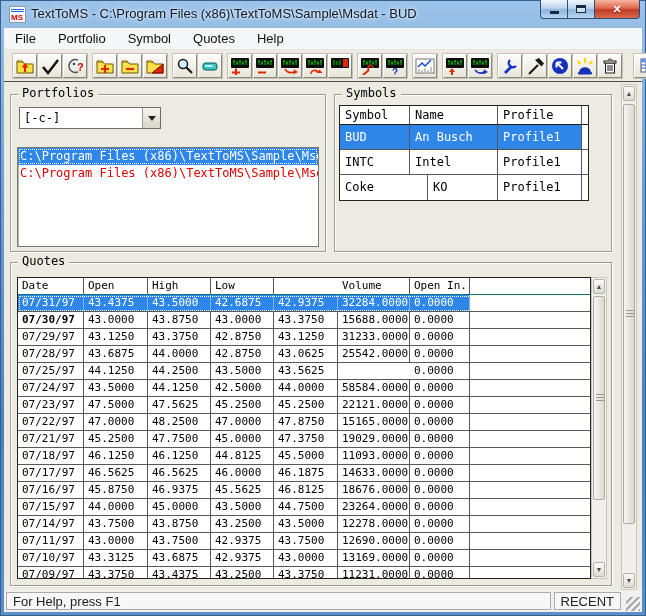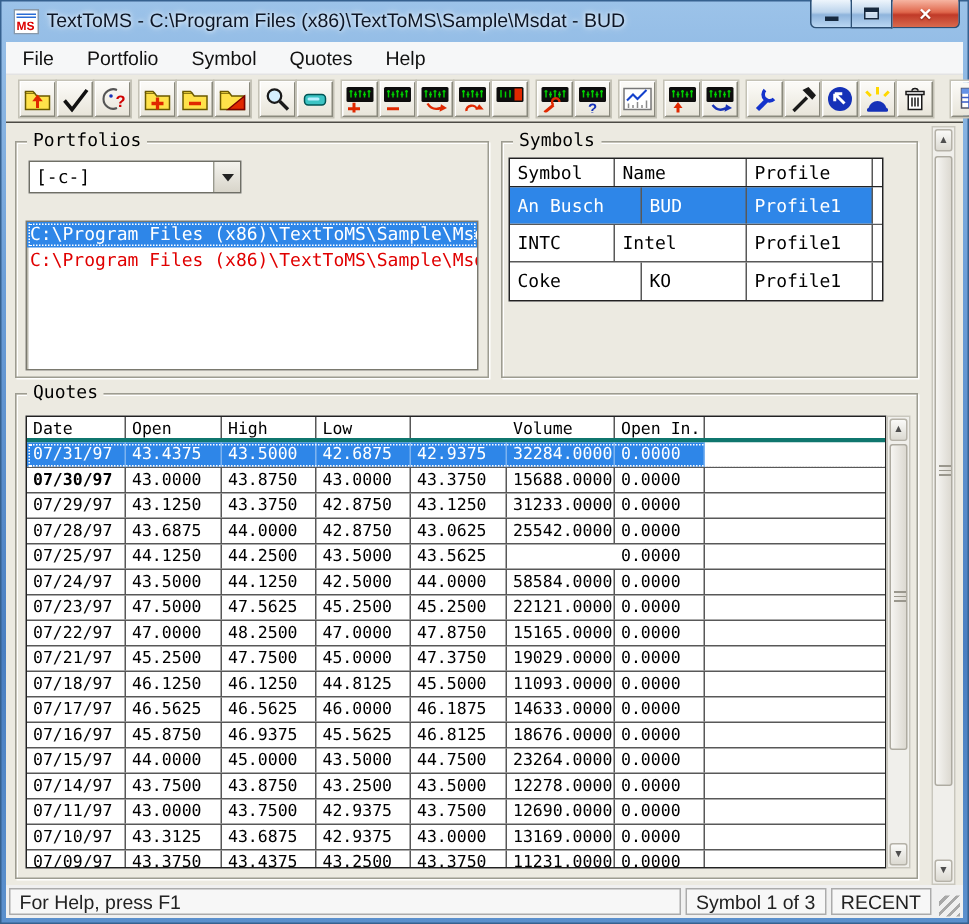--- a/index.html
+++ b/index.html
@@ -55,21 +55,21 @@
   .srow{display:flex;height:25px;border-bottom:1px solid #585858;}
   .srow:last-child{border-bottom:none;}
   .srow .tcell{line-height:24px;}
   .stable .tcell{font-family:"DejaVu Sans Mono",monospace;font-size:12px;padding-left:5px;border-right:1px solid #585858;overflow:hidden;white-space:nowrap;color:#000;}
   .stable .tcell.fill{flex:1;border-right:none;}
   .srow.sel .tcell{background:#2e86e8;color:#fff;}
   .srow.sel .tcell.fill{background:#fff;}
   
   .gb-quotes{left:6px;top:180px;width:602px;height:324px;}
   .qtable{position:absolute;left:6px;top:14px;width:574px;height:302px;border:1px solid #222;background:#fff;overflow:hidden;}
-  .qhead{display:flex;height:17px;border-bottom:3px solid #0f766e;}
+  .qhead{display:flex;height:17px;border-bottom:1px solid #0f766e;}
   .qrow{display:flex;height:17px;border-bottom:1px solid #585858;}
   .qtable .tcell{font-family:"DejaVu Sans Mono",monospace;font-size:11px;line-height:16px;padding-left:4px;border-right:1px solid #585858;overflow:hidden;white-space:nowrap;color:#000;}
   .qtable .tcell.fill{flex:1;border-right:none;}
   .qrow.sel .tcell{background:#2e86e8;color:#fff;border-right-color:#7db3f0;}
   .qrow.sel .tcell.fill{background:#fff;}
   .qrow.sel{outline:1px dotted #fff;outline-offset:-2px;}
   
   .sbv{position:absolute;width:16px;background:#f0efeb;border:1px solid #c9c7bd;}
   .sb-btn{position:absolute;left:1px;width:12px;height:15px;background:linear-gradient(#fafaf8,#dcdad2);
     border:1px solid #b5b2a8;border-radius:2px;display:flex;align-items:center;justify-content:center;
@@ -348,22 +348,22 @@
       <span class="group-label">Symbols</span>
       <div class="stable">
         <div class="shead" id="shead">
             <div class="tcell" style="width: 70px;">Symbol</div>
             <div class="tcell" style="width: 88px;">Name</div>
             <div class="tcell" style="width: 84px;">Profile</div>
             <div class="tcell fill"></div>
           </div>
         <div id="sbody">
             <div class="srow sel">
+              <div class="tcell" style="width: 70px;">BUD</div>
               <div class="tcell" style="width: 88px;">An Busch</div>
-              <div class="tcell" style="width: 70px;">BUD</div>
               <div class="tcell" style="width: 84px;">Profile1</div>
               <div class="tcell fill"></div>
             </div>
             <div class="srow">
               <div class="tcell" style="width: 70px;">INTC</div>
               <div class="tcell" style="width: 88px;">Intel</div>
               <div class="tcell" style="width: 84px;">Profile1</div>
               <div class="tcell fill"></div>
             </div>
             <div class="srow">
@@ -584,19 +584,18 @@
           <span class="sb-grip"></span>
         </div>
       <div class="sb-btn" style="bottom:1px;">
           <span>▼</span>
         </div>
     </div>
   </div>
 
   <div class="statusbar">
     <span class="spanel fill">For Help, press F1</span>
-    <span class="spanel">Symbol 1 of 3</span>
     <span class="spanel">RECENT</span>
     <span class="resize-grip"></span>
   </div>
 
 
 </div>
 
 </body></html>

